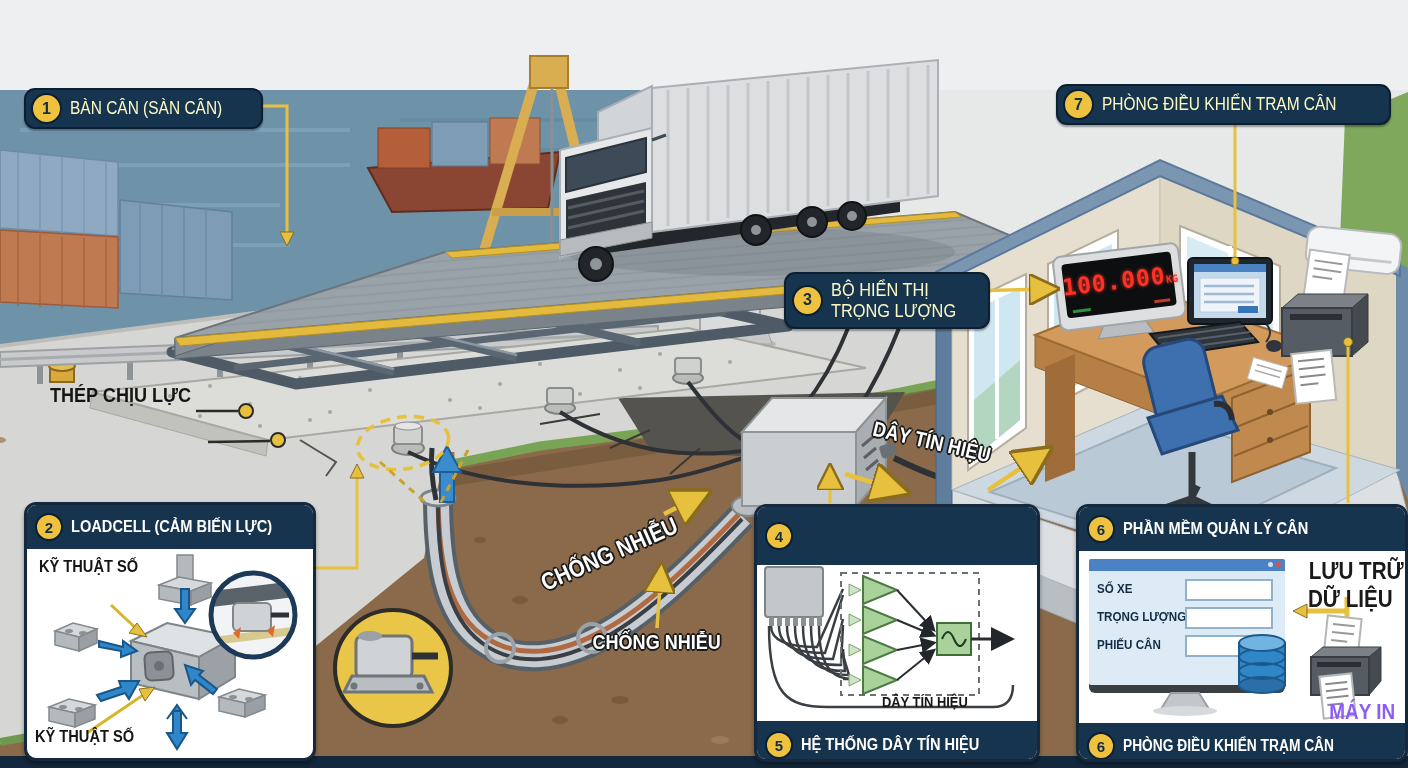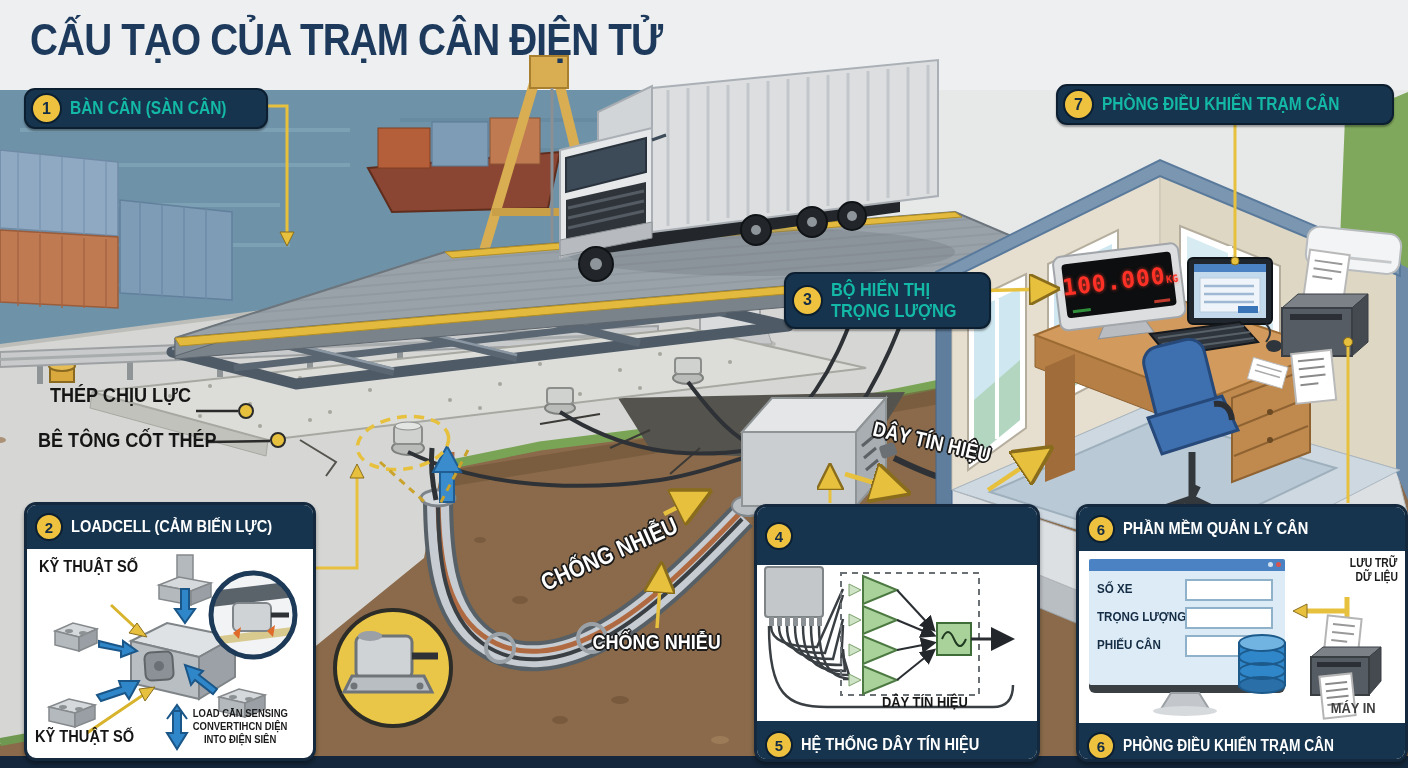--- a/index.html
+++ b/index.html
@@ -7,21 +7,21 @@
          background:#edeff1;font-family:"Liberation Sans",sans-serif;
          -webkit-font-smoothing:antialiased;}
   .abs{position:absolute;}
   .b{font-weight:bold;}
   .cx{display:inline-block;transform:scaleX(.86);transform-origin:0 50%;white-space:nowrap;}
   .cxc{display:inline-block;transform:scaleX(.86);transform-origin:50% 50%;white-space:nowrap;}
   .title{color:#1d3a5c;font-weight:bold;font-size:45px;letter-spacing:-1px;white-space:nowrap;}
   .pill{display:inline-flex;align-items:center;gap:8px;background:#16344e;
         border:2px solid #0c1f31;border-radius:11px;padding:3px 14px 3px 5px;
         box-shadow:0 2px 2px rgba(0,0,0,.35);}
-  .pill .ptxt{color:#14b8a6;font-weight:bold;font-size:18px;white-space:nowrap;}
+  .pill .ptxt{color:#fef9c3;font-weight:normal;font-size:18px;white-space:nowrap;}
   .num{flex:0 0 auto;width:27px;height:27px;border-radius:50%;background:#eec23f;
        border:2px solid #0c1f31;color:#142c44;font-weight:bold;font-size:16px;
        display:flex;align-items:center;justify-content:center;}
   .num.sm{width:24px;height:24px;font-size:15px;}
   .ann{color:#151515;font-weight:bold;font-size:21px;white-space:nowrap;}
   .outl{color:#fff;font-weight:bold;white-space:nowrap;
         text-shadow:-2px 0 #1a1a1a,2px 0 #1a1a1a,0 -2px #1a1a1a,0 2px #1a1a1a,
         -1px -1px #1a1a1a,1px 1px #1a1a1a,-1px 1px #1a1a1a,1px -1px #1a1a1a;}
   .infobox{background:#fff;border:3px solid #14293e;border-radius:12px;
            box-shadow:0 3px 4px rgba(0,0,0,.35);overflow:hidden;}
@@ -408,44 +408,40 @@
     <line x1="988" y1="490" x2="1042" y2="454" stroke-width="4.5" marker-end="url(#ahy)"></line>
     <line x1="196" y1="411" x2="238" y2="411" stroke="#2a2a2a" stroke-width="2.5"></line>
     <circle cx="246" cy="411" r="7" fill="#e7c13d" stroke="#2a2a2a" stroke-width="2"></circle>
     <line x1="208" y1="442" x2="270" y2="441" stroke="#2a2a2a" stroke-width="2.5"></line>
     <circle cx="278" cy="440" r="7" fill="#e7c13d" stroke="#2a2a2a" stroke-width="2"></circle>
   </g>
 
   <rect x="0" y="756" width="1408" height="12" fill="#14273c"></rect>
 </svg>
 
-<div class="abs title" style="left:30px;top:14px">
-  <span class="cx">CẤU TẠO CỦA TRẠM CÂN ĐIỆN TỬ</span>
-</div>
 
 <div class="abs pill" style="left:24px;top:88px">
   <span class="num">1</span>
   <span class="ptxt"><span class="cx">BÀN CÂN (SÀN CÂN)</span></span>
 </div>
 
 <div class="abs pill" style="left:1056px;top:84px">
   <span class="num">7</span>
   <span class="ptxt"><span class="cx">PHÒNG ĐIỀU KHIỂN TRẠM CÂN</span></span>
 </div>
 
 <div class="abs pill" style="left:784px;top:272px;padding:5px 12px 5px 6px">
   <span class="num">3</span>
   <span class="ptxt" style="font-size:19px;line-height:1.12">
     <span class="cx">BỘ HIỂN THỊ</span><br>
     <span class="cx">TRỌNG LƯỢNG</span>
   </span>
 </div>
 
 <div class="abs ann" style="left:50px;top:383px"><span class="cx">THÉP CHỊU LỰC</span></div>
-<div class="abs ann" style="left:38px;top:428px"><span class="cx">BÊ TÔNG CỐT THÉP</span></div>
 <div class="abs outl" style="left:524px;top:540px;font-size:24px;transform:rotate(-24deg)"><span class="cxc">CHỐNG NHIỄU</span></div>
 <div class="abs outl" style="left:582px;top:630px;font-size:21px"><span class="cxc">CHỐNG NHIỄU</span></div>
 <div class="abs outl" style="left:862px;top:430px;font-size:21px;transform:rotate(13deg)"><span class="cxc">DÂY TÍN HIỆU</span></div>
 
 <div class="abs led" style="left:1062px;top:268px;width:112px;text-align:center;transform:rotate(-7deg)">
   <span>100.000</span><span class="unit">KG</span>
 </div>
 
 <div class="abs infobox" style="left:24px;top:502px;width:286px;height:253px">
   <div class="box-head" style="height:36px">
@@ -510,25 +506,20 @@
           <rect x="206" y="54" width="38" height="28" rx="5" fill="#cfd3d6" stroke="#80858a" stroke-width="2"></rect>
           <path d="M244,66 h18" stroke="#2e3236" stroke-width="5"></path>
           <polygon points="206,84 214,78 212,90" fill="#e06a2a"></polygon>
           <polygon points="240,82 248,76 246,88" fill="#e06a2a"></polygon>
         </g>
         <circle cx="226" cy="66" r="42" fill="none" stroke="#1c3a57" stroke-width="5"></circle>
       </g>
     </svg>
     <div class="abs ann" style="left:12px;top:8px;font-size:17px"><span class="cx">KỸ THUẬT SỐ</span></div>
     <div class="abs ann" style="left:8px;top:178px;font-size:17px"><span class="cx">KỸ THUẬT SỐ</span></div>
-    <div class="abs b" style="left:150px;top:158px;width:126px;font-size:11px;line-height:1.2;text-align:center;color:#1a1a1a">
-      <span class="cxc">LOAD CĀN SENSING</span><br>
-      <span class="cxc">CONVERTIHCN DIỆN</span><br>
-      <span class="cxc">INTO ĐIỆN SIÊN</span>
-    </div>
   </div>
 </div>
 
 <div class="abs infobox" style="left:754px;top:504px;width:280px;height:252px">
   <div class="box-head" style="height:50px">
     <span class="num sm">4</span>
   </div>
   <div style="position:relative;height:156px">
     <svg width="274" height="156" viewBox="0 0 274 156">
       <rect x="8" y="2" width="58" height="50" rx="3" fill="#c3c7ca" stroke="#7f8487" stroke-width="2"></rect>
@@ -629,25 +620,25 @@
         <polygon points="232,106 244,96 302,96 290,106" fill="#7b8187" stroke="#3a3f45"></polygon>
         <polygon points="290,106 302,96 302,130 290,144" fill="#454a50" stroke="#3a3f45"></polygon>
         <rect x="232" y="106" width="58" height="38" fill="#565c63" stroke="#383d42" stroke-width="2"></rect>
         <rect x="238" y="111" width="44" height="5" fill="#2c3036"></rect>
         <g transform="rotate(-6 258 140)">
           <rect x="242" y="124" width="32" height="42" fill="#fff" stroke="#b5b5b5" stroke-width="2"></rect>
           <path d="M247,132 h22 M247,139 h22 M247,146 h22 M247,153 h16" stroke="#8a8a8a" stroke-width="2"></path>
         </g>
       </g>
     </svg>
-    <div class="abs b" style="left:222px;top:6px;width:100px;text-align:right;font-size:12px;color:#1a1a1a;line-height:1.15">
+    <div class="abs b" style="left:222px;top:6px;width:100px;text-align:left;font-size:24px;color:#1a1a1a;line-height:1.15">
       <span class="cxc">LƯU TRỮ</span><br>
       <span class="cxc">DỮ LIỆU</span>
     </div>
-    <div class="abs b" style="left:226px;top:148px;width:96px;text-align:center;font-size:15px;color:#404040">
+    <div class="abs b" style="left:226px;top:148px;width:96px;text-align:right;font-size:22px;color:#8b5cf6">
       <span class="cxc">MÁY IN</span>
     </div>
   </div>
   <div class="box-foot" style="height:38px">
     <span class="num sm">6</span>
     <span class="htxt" style="font-size:16px"><span class="cx">PHÒNG ĐIỀU KHIỂN TRẠM CÂN</span></span>
   </div>
 </div>
 
 </div>

